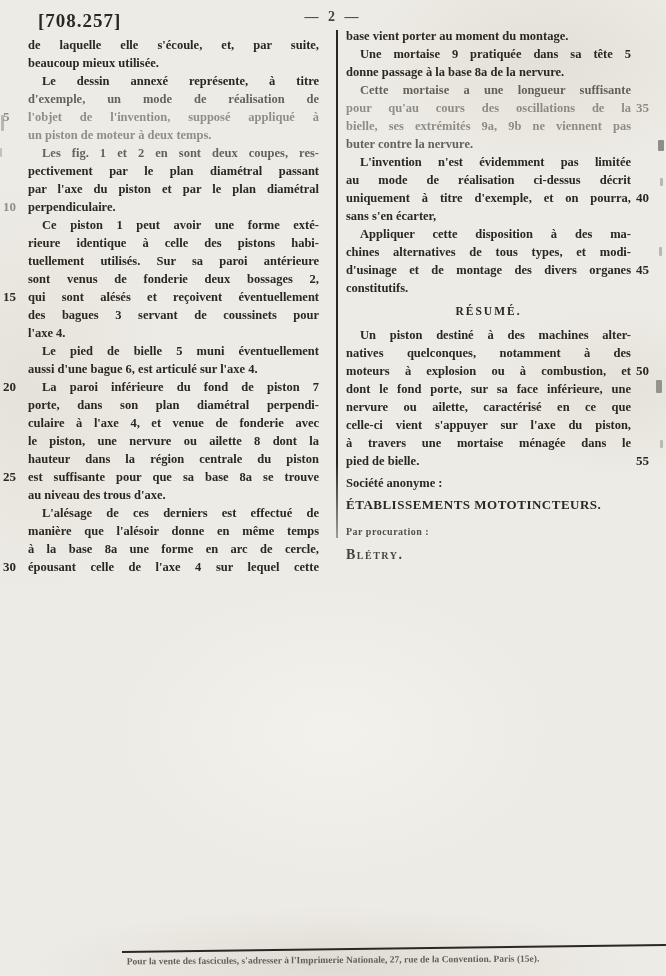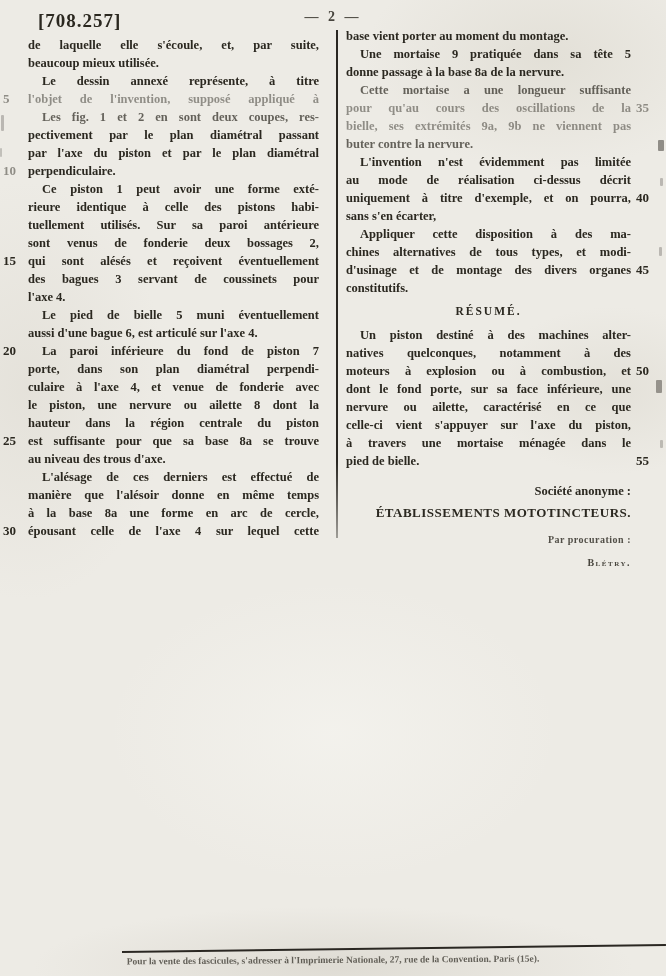--- a/index.html
+++ b/index.html
@@ -42,25 +42,25 @@
     text-align:center; text-align-last:center; font-size:11.5px;
     letter-spacing:2px; height:24px; padding-top:5px;
   }
   .fade1 { opacity:.70; }
   .fade2 { opacity:.48; filter:blur(0.3px); }
   .mnum {
     position:absolute; top:0; font-size:13px; font-weight:bold; text-indent:0;
   }
   .col-left  .mnum { left:-25px; width:20px; text-align:right; }
   .col-right .mnum { right:-29px; width:24px; text-align:left; }
-  .sig { margin-top:12px; text-align:right; }
+  .sig { margin-top:4px; text-align:left; }
   .sig-line1 { font-size:12.5px; font-weight:bold; }
   .sig-line2 { font-size:13px; font-weight:bold; letter-spacing:0.5px; margin-top:4px; }
   .sig-line3 { font-size:10px;  font-weight:bold; letter-spacing:0.5px; margin-top:9px; opacity:.8; }
-  .sig-line4 { font-size:10px; font-weight:bold; font-variant:small-caps; letter-spacing:1.5px; margin-top:5px; opacity:.85; }
+  .sig-line4 { font-size:14px; font-weight:bold; font-variant:small-caps; letter-spacing:1.5px; margin-top:5px; opacity:.85; }
   .footer-rule {
     position:absolute; left:122px; top:951px; width:544px; height:2px;
     background:#2a2722; transform:rotate(-0.75deg); transform-origin:left center;
   }
   .footer-text {
     position:absolute; left:0; top:955px; width:666px; text-align:center;
     font-size:9.5px; font-weight:bold; opacity:.7; transform:rotate(-0.4deg);
   }
   .artifact { position:absolute; background:#44403a; border-radius:1px; }
   .a1 { left:658px; top:140px; width:6px; height:11px; opacity:.55; }
@@ -76,21 +76,23 @@
 
 <div class="page-ref">[708.257]</div>
 <div class="page-num">— 2 —</div>
 
 <div class="divider"></div>
 
 <div class="col col-left">
     <div class="line"><span>de laquelle elle s'écoule, et, par suite,</span></div>
     <div class="line pend"><span>beaucoup mieux utilisée.</span></div>
     <div class="line indent"><span>Le dessin annexé représente, à titre</span></div>
+    <div class="line fade1"><span>d'exemple, un mode de réalisation de</span></div>
     <div class="line fade2"><span>l'objet de l'invention, supposé appliqué à</span><span class="mnum">5</span></div>
+    <div class="line pend fade2"><span>un piston de moteur à deux temps.</span></div>
     <div class="line indent fade1"><span>Les fig. 1 et 2 en sont deux coupes, res-</span></div>
     <div class="line"><span>pectivement par le plan diamétral passant</span></div>
     <div class="line"><span>par l'axe du piston et par le plan diamétral</span></div>
     <div class="line pend"><span>perpendiculaire.</span><span class="mnum fade2">10</span></div>
     <div class="line indent"><span>Ce piston 1 peut avoir une forme exté-</span></div>
     <div class="line"><span>rieure identique à celle des pistons habi-</span></div>
     <div class="line"><span>tuellement utilisés. Sur sa paroi antérieure</span></div>
     <div class="line"><span>sont venus de fonderie deux bossages 2,</span></div>
     <div class="line"><span>qui sont alésés et reçoivent éventuellement</span><span class="mnum">15</span></div>
     <div class="line"><span>des bagues 3 servant de coussinets pour</span></div>

